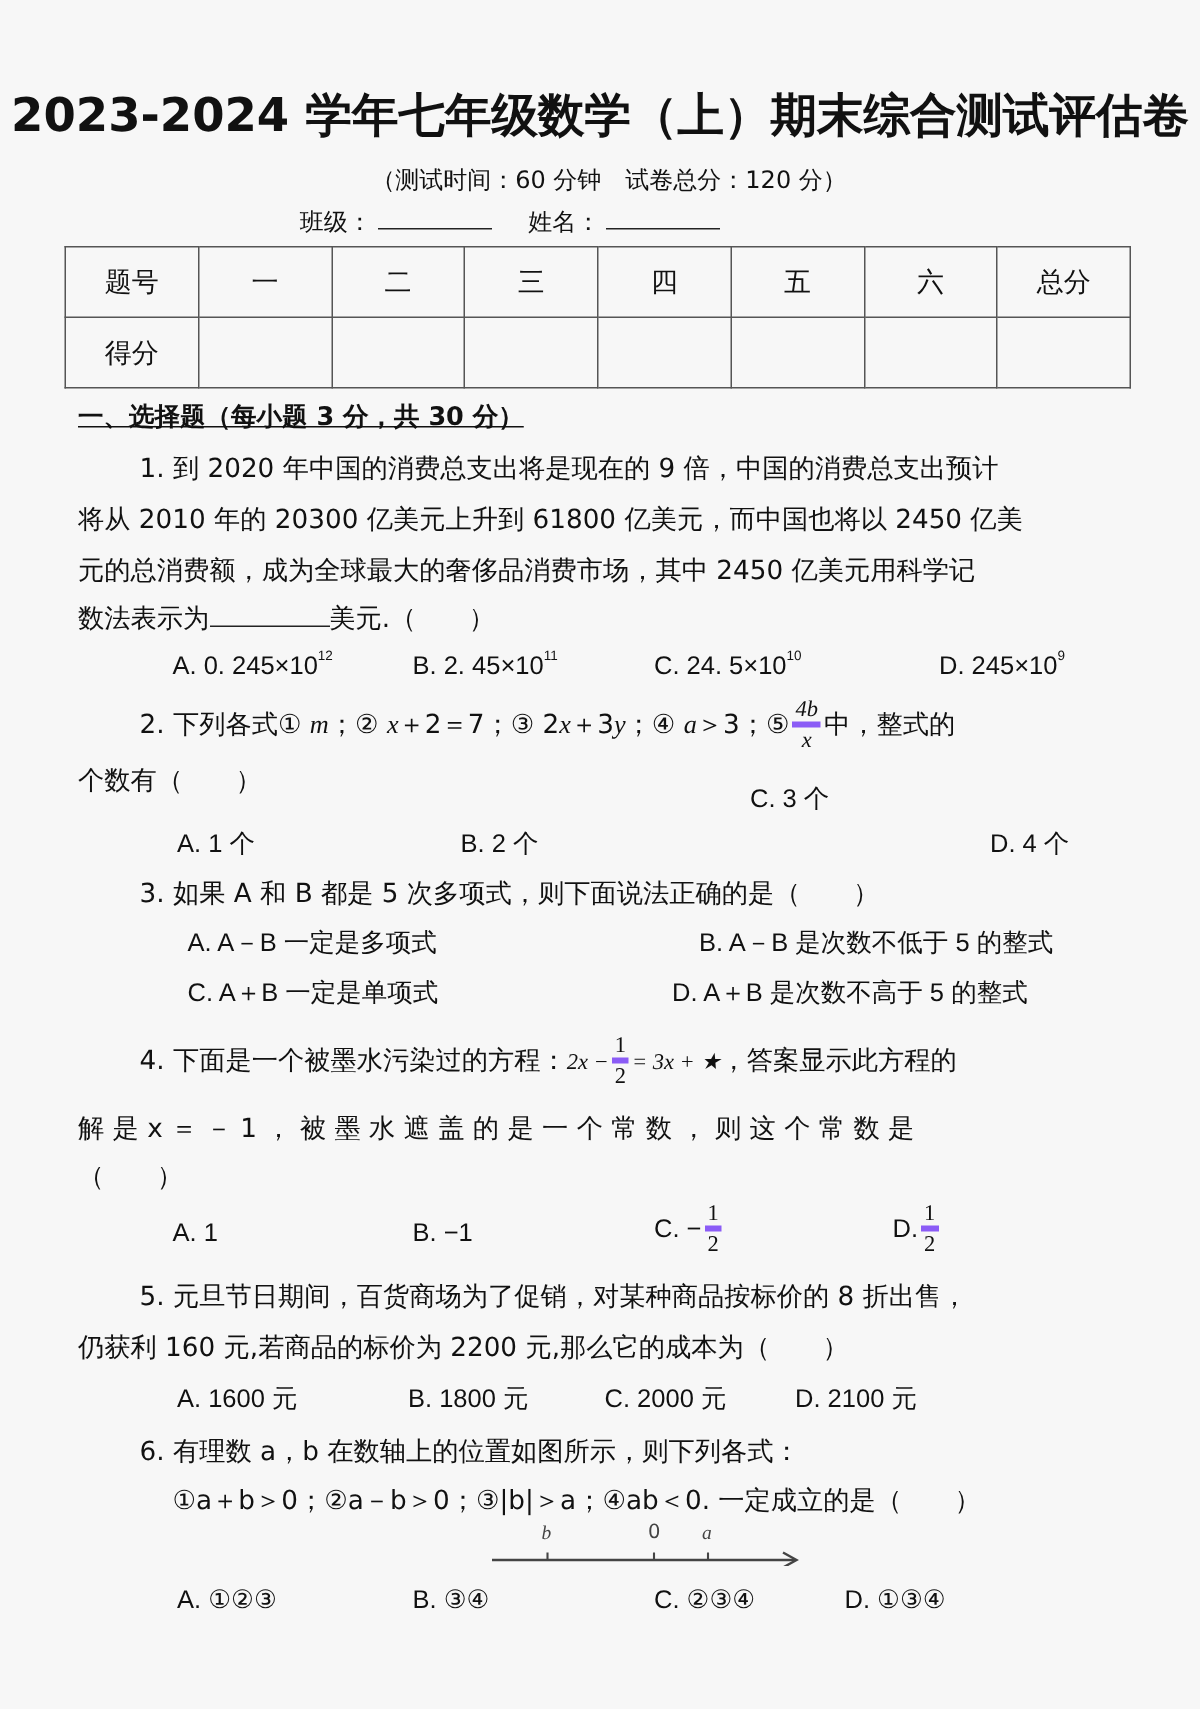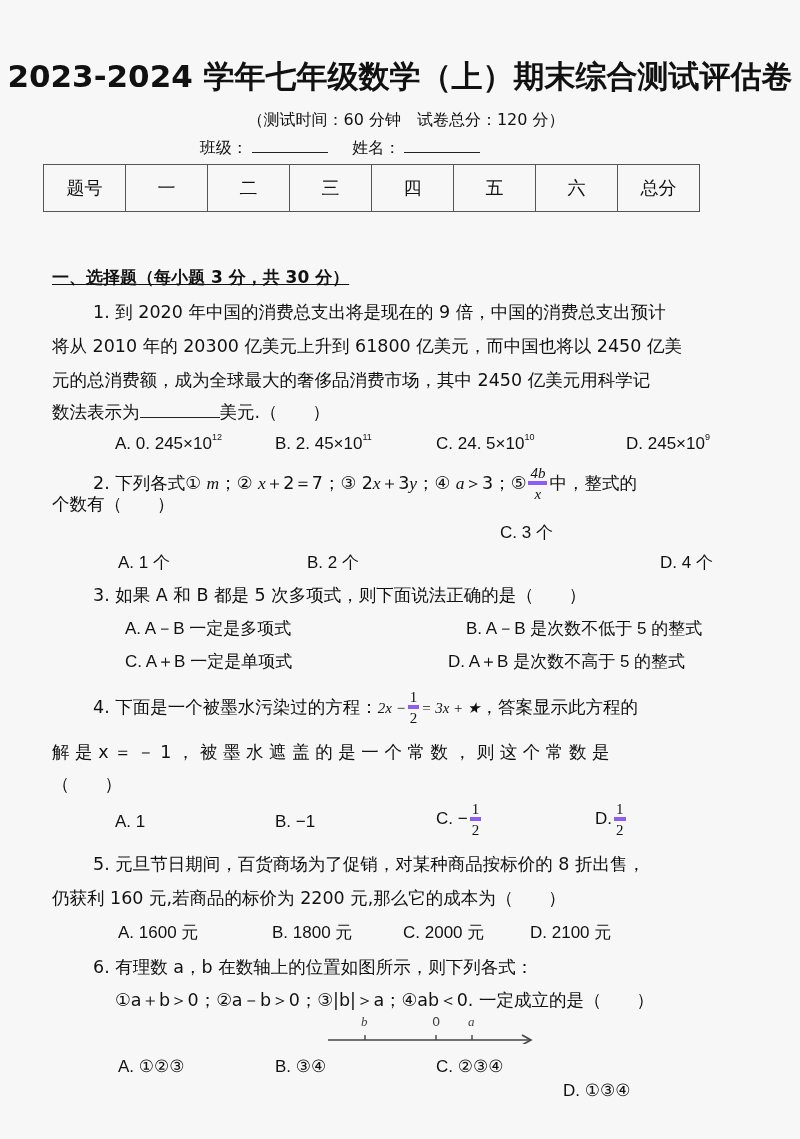--- a/index.html
+++ b/index.html
@@ -14,21 +14,21 @@
   .title {
     left:0; width:800px; top:56px; text-align:center;
     font-size:31px; font-weight:bold; letter-spacing:0px;
   }
   .subtitle { left:0; width:780px; top:110px; text-align:center; font-size:16px;margin-left:16px; }
   .classline { left:0; width:684px; top:138px; text-align:center; font-size:16px; }
   .blank { display:inline-block; width:76px; border-bottom:1.3px solid #222; height:14px; vertical-align:baseline; margin:0 4px; }
 
   table.score {
     position:absolute; left:43px; top:164px;
-    border-collapse:collapse; width:657px;border-radius:10px;
+    border-collapse:collapse; width:711px;border-radius:10px;
   }
   table.score td {
     border:1.4px solid #555; width:91px; height:46px;
     text-align:center; font-size:18px; padding:0;
   }
   .sec { left:52px; top:266px; font-size:17px; font-weight:bold;text-decoration:underline; }
   .line { font-size:17.5px; }
   .opt { font-family:"Liberation Sans Narrow","Liberation Sans", sans-serif; font-size:17px; }
   .it { font-style:italic; font-family:"Liberation Serif", serif; }
   sup { font-size:9px; vertical-align:9px; }
@@ -54,20 +54,30 @@
       <tr>
     <td>题号</td>
     <td>一</td>
     <td>二</td>
     <td>三</td>
     <td>四</td>
     <td>五</td>
     <td>六</td>
     <td>总分</td>
   </tr>
+  <tr>
+    <td>得分</td>
+    <td></td>
+    <td></td>
+    <td></td>
+    <td></td>
+    <td></td>
+    <td></td>
+    <td></td>
+  </tr>
 </tbody>
   </table>
 
 <div class="abs sec">一、选择题（每小题 3 分，共 30 分）</div>
 
 <div class="abs line" style="left:93px; top:300px;">1. 到 2020 年中国的消费总支出将是现在的 9 倍，中国的消费总支出预计</div>
 <div class="abs line" style="left:52px; top:334px;">将从 2010 年的 20300 亿美元上升到 61800 亿美元，而中国也将以 2450 亿美</div>
 <div class="abs line" style="left:52px; top:368px;">元的总消费额，成为全球最大的奢侈品消费市场，其中 2450 亿美元用科学记</div>
 <div class="abs line" style="left:52px; top:400px;">
   <span>数法表示为</span><span class="blank" style="width:80px;margin:0;"></span><span>美元.（　　）</span>
@@ -76,21 +86,21 @@
 <div class="abs opt" style="left:275px; top:432px;"><span>B. 2. 45×10</span><sup>11</sup></div>
 <div class="abs opt" style="left:436px; top:432px;"><span>C. 24. 5×10</span><sup>10</sup></div>
 <div class="abs opt" style="left:626px; top:432px;"><span>D. 245×10</span><sup>9</sup></div>
 
 <div class="abs line" style="left:93px; top:466px;">
   <span>2. 下列各式① </span><span class="it">m</span><span>；② </span><span class="it">x</span><span>＋2＝7；③ 2</span><span class="it">x</span><span>＋3</span><span class="it">y</span><span>；④ </span><span class="it">a</span><span>＞3；⑤</span><span class="frac it">
       <span class="num">4b</span>
       <span class="den">x</span>
     </span><span>中，整式的</span>
 </div>
-<div class="abs line" style="left:52px; top:492px;">个数有（　　）</div>
+<div class="abs line" style="left:52px; top:508px;">个数有（　　）</div>
 <div class="abs opt" style="left:118px; top:551px;">A. 1 个</div>
 <div class="abs opt" style="left:307px; top:551px;">B. 2 个</div>
 <div class="abs opt" style="left:500px; top:521px;">C. 3 个</div>
 <div class="abs opt" style="left:660px; top:551px;">D. 4 个</div>
 
 <div class="abs line" style="left:93px; top:583px;">3. 如果 A 和 B 都是 5 次多项式，则下面说法正确的是（　　）</div>
 <div class="abs opt" style="left:125px; top:617px;">A.  A－B 一定是多项式</div>
 <div class="abs opt" style="left:466px; top:617px;">B.  A－B 是次数不低于 5 的整式</div>
 <div class="abs opt" style="left:125px; top:650px;">C.  A＋B 一定是单项式</div>
 <div class="abs opt" style="left:448px; top:650px;">D.  A＋B 是次数不高于 5 的整式</div>
@@ -131,13 +141,13 @@
   <line x1="116" y1="21" x2="116" y2="26" stroke="#444" stroke-width="1.4"></line>
   <line x1="152" y1="21" x2="152" y2="26" stroke="#444" stroke-width="1.4"></line>
 </svg>
 <div class="abs it" style="left:361px; top:1014px; font-size:13px; color:#444;">b</div>
 <div class="abs" style="left:432px; top:1014px; font-size:13px; color:#444;">0</div>
 <div class="abs it" style="left:468px; top:1014px; font-size:13px; color:#444;">a</div>
 
 <div class="abs opt" style="left:118px; top:1056px;">A. ①②③</div>
 <div class="abs opt" style="left:275px; top:1056px;">B. ③④</div>
 <div class="abs opt" style="left:436px; top:1056px;">C. ②③④</div>
-<div class="abs opt" style="left:563px; top:1056px;margin-top:24px;">D. ①③④</div>
+<div class="abs opt" style="left:563px; top:1056px;">D. ①③④</div>
 
 </body></html>

